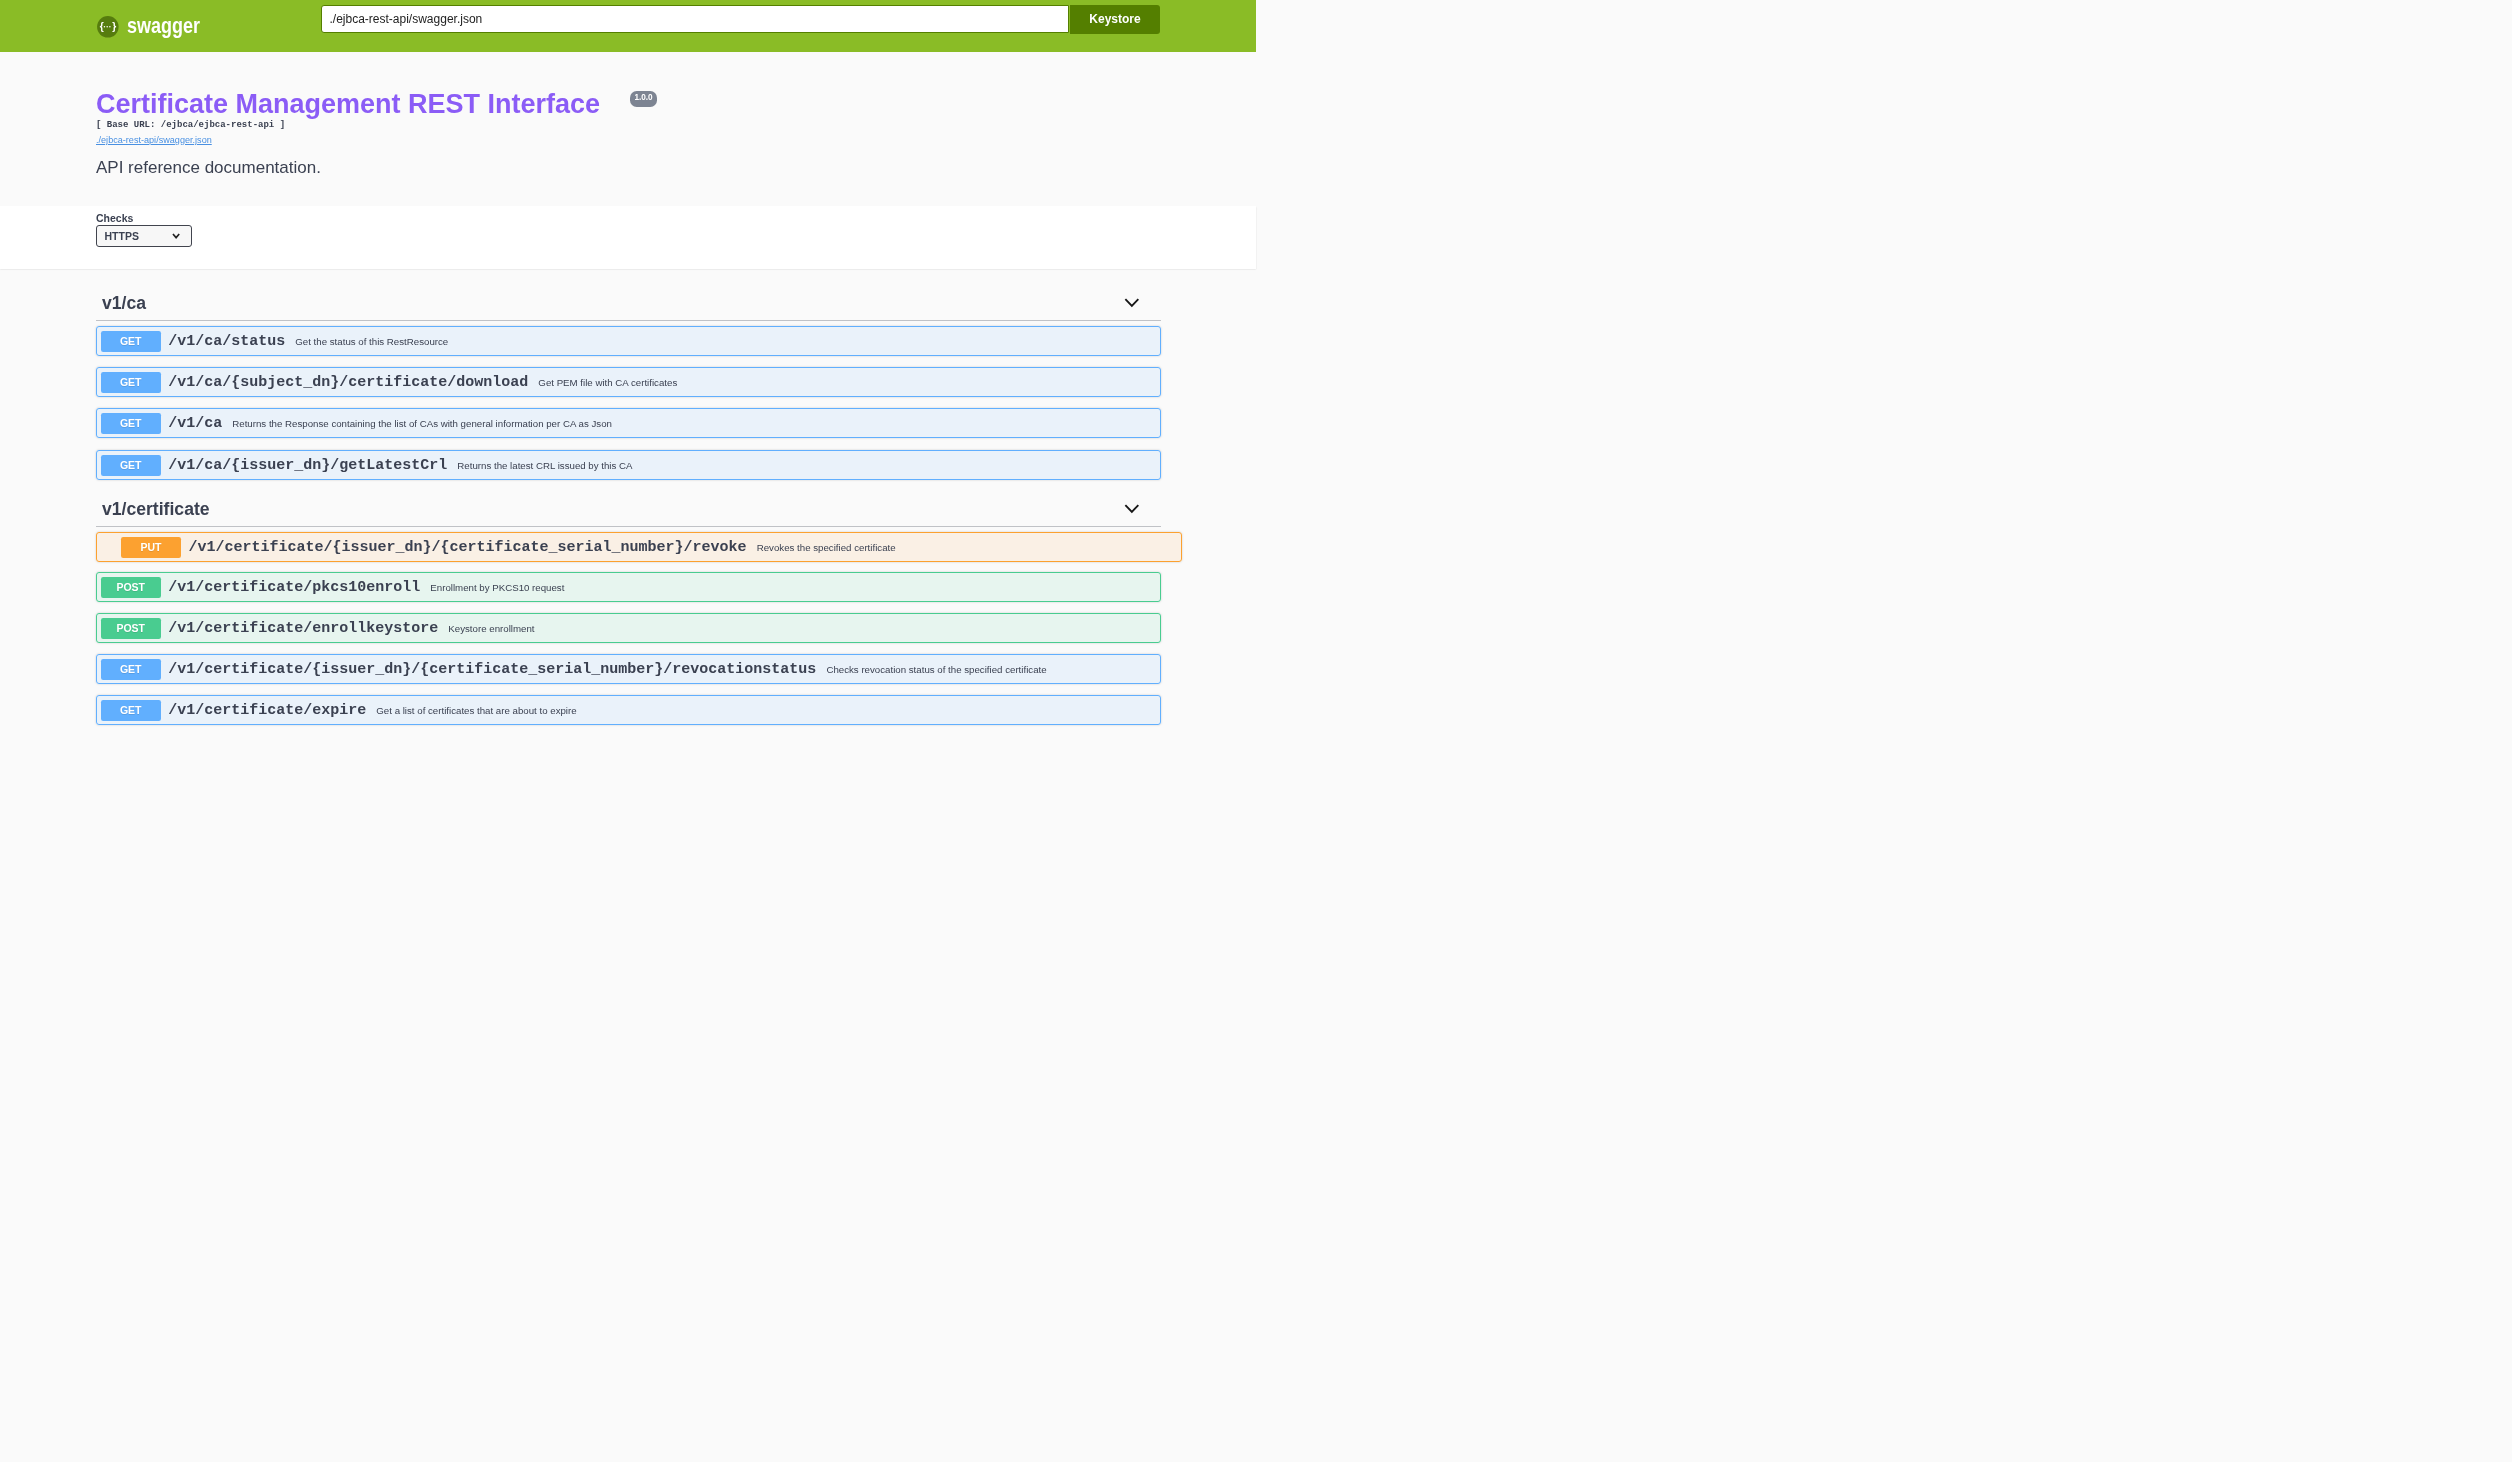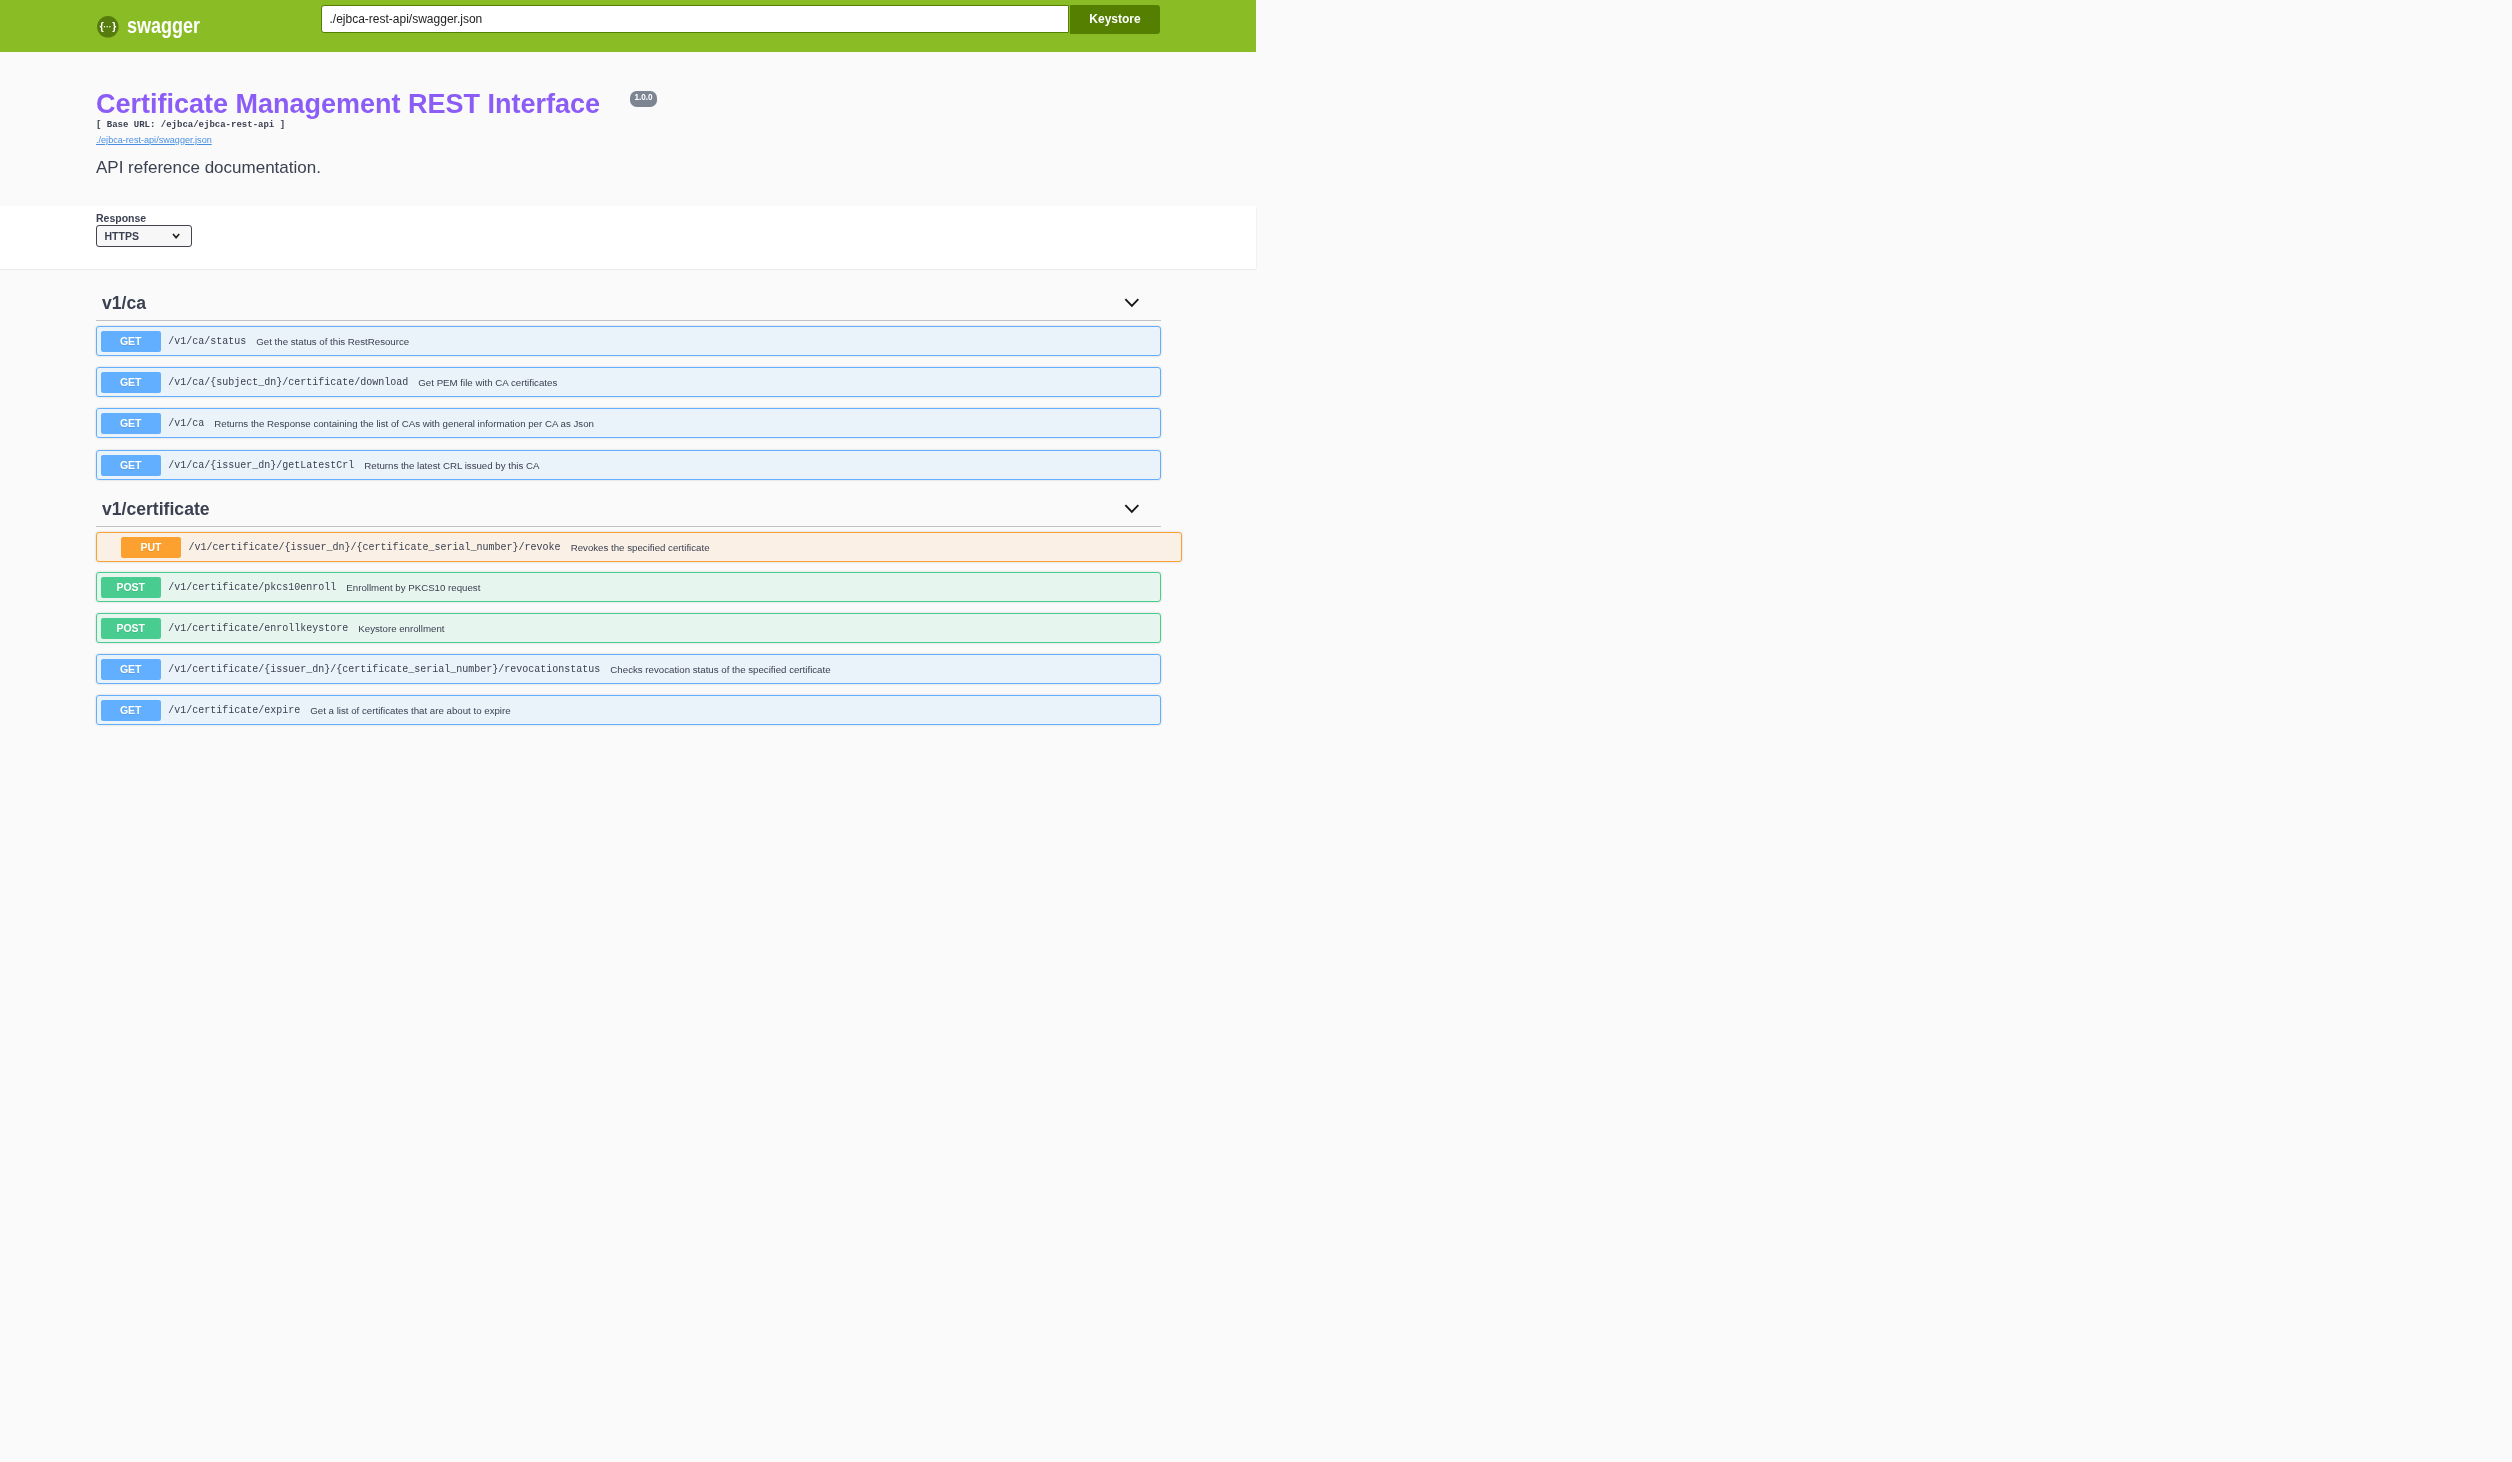--- a/index.html
+++ b/index.html
@@ -54,21 +54,21 @@
          display:flex; align-items:center; padding:3.7px; }
   .row.get  { border-color:#61affe; background:rgba(97,175,254,.1); }
   .row.post { border-color:#49cc90; background:rgba(73,204,144,.1); }
   .row.put  { border-color:#fca130; background:rgba(252,161,48,.1); }
   .meth { width:60px; height:21px; border-radius:2.2px; color:#fff; font-weight:700;
           font-size:10.5px; text-align:center; line-height:21px; flex:none;
           text-shadow:0 0.7px 0 rgba(0,0,0,.1); }
   .get  .meth { background:#61affe; }
   .post .meth { background:#49cc90; }
   .put  .meth { background:#fca130; }
-  .path { font-family:"Liberation Mono",monospace; font-size:10px; font-weight:400;
+  .path { font-family:"Liberation Mono",monospace; font-size:15px; font-weight:700;
           color:#3b4151; margin:0 7.5px; flex:none; }
   .desc { font-size:9.7px; color:#3b4151; margin-left:2.6px; flex:none; }
 </style>
 </head>
 <body>
 
 <div id="topbar">
   <svg id="logo" width="22" height="22" viewBox="0 0 29 29">
     <circle cx="14.3" cy="14.2" r="14.2" fill="#567c0e"></circle>
     <text x="3.6" y="18.2" font-family="Liberation Sans" font-size="13.5" font-weight="700" fill="#fff">{</text>
@@ -82,21 +82,21 @@
   <div id="explore">Keystore</div>
 </div>
 
 <div id="title">Certificate Management REST Interface</div>
 <div id="verbadge">1.0.0</div>
 <div id="baseurl">[ Base URL: /ejbca/ejbca-rest-api ]</div>
 <div id="jsonlink">./ejbca-rest-api/swagger.json</div>
 <div id="apidesc">API reference documentation.</div>
 
 <div id="schemes"></div>
-<div id="schtitle">Response</div>
+<div id="schtitle">Checks</div>
 <div id="schsel">HTTPS
   <svg width="8.2" height="6" viewBox="0 0 11 8">
       <path d="M1.3 1.4 L5.5 6.2 L9.7 1.4" fill="none" stroke="#222" stroke-width="2.2" stroke-linecap="butt"></path>
     </svg>
 </div>
 
 <div class="tagtitle" style="top:295px;">v1/ca</div>
 <div class="tagline" style="top:320px;"></div>
 <svg class="tagarrow" style="top:298px;" width="15.7" height="9.7" viewBox="0 0 21 13">
     <path d="M1.8 1.5 L10.5 10.5 L19.2 1.5" fill="none" stroke="#161616" stroke-width="2.5"></path>

